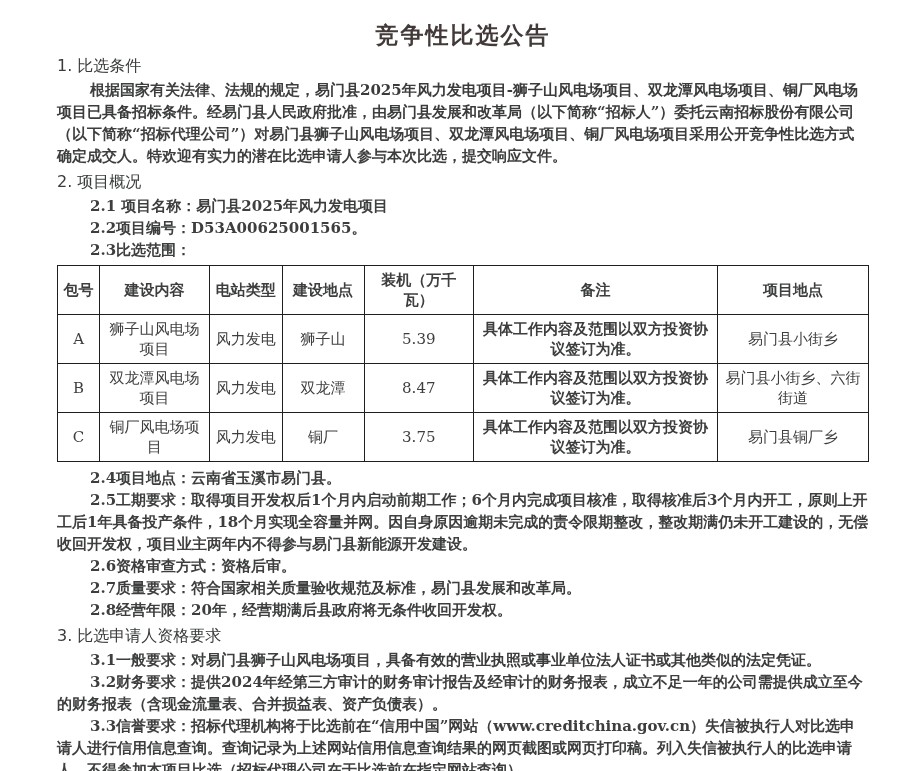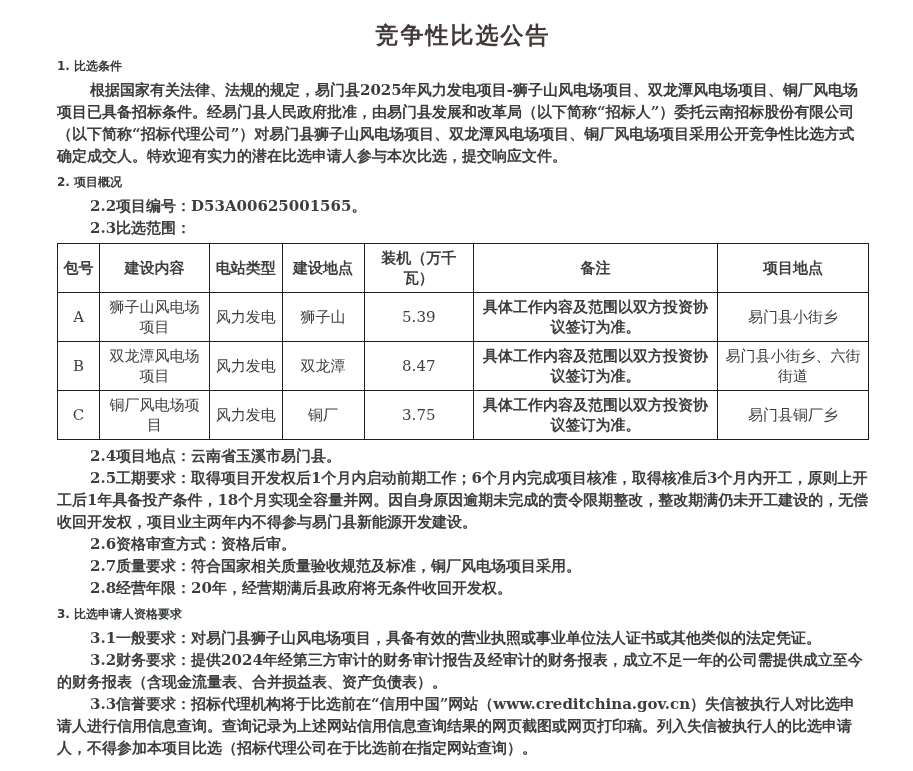--- a/index.html
+++ b/index.html
@@ -8,21 +8,21 @@
     font-family:"DejaVu Serif","Liberation Serif",serif;
     color:#3d3f3e;
   }
   .page{box-sizing:border-box;width:913px;padding:8px 44px 6px 57px;}
   .doc-title{
     text-align:center;font-size:23px;font-weight:bold;color:#423a38;
     letter-spacing:2px;margin:12px 0 0 0;
     font-family:"DejaVu Serif","Liberation Serif",serif;
   }
   .sec-heading{
-    font-size:12px;font-weight:bold;color:#373b3c;
+    font-size:16px;font-weight:normal;color:#373b3c;
     font-family:"DejaVu Sans","Liberation Sans",sans-serif;
     line-height:22px;margin:4px 0 2px 0;
   }
   .para{font-size:15px;line-height:22px;margin:0;text-indent:2.2em;font-weight:bold;}
   .para b{color:#3a3c3b;}
   table.range-table{
     border-collapse:collapse;width:100%;table-layout:fixed;
     margin:4px 0 5px 0;
   }
   .range-table th,.range-table td{
@@ -39,20 +39,21 @@
 <div class="page">
 
   <h1 class="doc-title">竞争性比选公告</h1>
 
   <div class="sec-heading">1. 比选条件</div>
 
   <p class="para"><span>根据国家有关法律、法规的规定，</span><b>易门县2025年风力发电项目-狮子山风电场项目、双龙潭风电场项目、铜厂风电场项目已具备招标条件</b><span>。经易门县人民政府批准，由</span><b>易门县发展和改革局</b><span>（以下简称“招标人”）委托</span><b>云南招标股份有限公司</b><span>（以下简称“招标代理公司”）对易门县狮子山风电场项目、双龙潭风电场项目、铜厂风电场项目采用</span><b>公开竞争性比选</b><span>方式确定成交人。特欢迎有实力的潜在比选申请人参与本次比选，提交响应文件。</span></p>
 
   <div class="sec-heading">2. 项目概况</div>
 
+  <p class="para">2.1 项目名称：易门县2025年风力发电项目</p>
   <p class="para">2.2项目编号：D53A00625001565。</p>
   <p class="para">2.3比选范围：</p>
 
   <table class="range-table">
     <colgroup>
       <col style="width:5.2%">
         <col style="width:13.5%">
         <col style="width:9.0%">
         <col style="width:10.1%">
         <col style="width:13.5%">
@@ -97,21 +98,21 @@
         <td>3.75</td>
         <td class="remark">具体工作内容及范围以双方投资协议签订为准。</td>
         <td>易门县铜厂乡</td>
       </tr>
     </tbody>
   </table>
 
   <p class="para">2.4项目地点：云南省玉溪市易门县。</p>
   <p class="para">2.5工期要求：取得项目开发权后1个月内启动前期工作；6个月内完成项目核准，取得核准后3个月内开工，原则上开工后1年具备投产条件，18个月实现全容量并网。因自身原因逾期未完成的责令限期整改，整改期满仍未开工建设的，无偿收回开发权，项目业主两年内不得参与易门县新能源开发建设。</p>
   <p class="para">2.6资格审查方式：资格后审。</p>
-  <p class="para">2.7质量要求：符合国家相关质量验收规范及标准，铜厂风电场项目采用。</p>
+  <p class="para">2.7质量要求：符合国家相关质量验收规范及标准，易门县发展和改革局。</p>
   <p class="para">2.8经营年限：20年，经营期满后县政府将无条件收回开发权。</p>
 
   <div class="sec-heading">3. 比选申请人资格要求</div>
 
   <p class="para"><span>3.1一般要求：对易门县狮子山风电场项目，具备</span><b>有效的营业执照或事业单位法人证书或其他类似的法定凭证</b><span>。</span></p>
   <p class="para">3.2财务要求：提供2024年经第三方审计的财务审计报告及经审计的财务报表，成立不足一年的公司需提供成立至今的财务报表（含现金流量表、合并损益表、资产负债表）。</p>
   <p class="para">3.3信誉要求：招标代理机构将于比选前在“信用中国”网站（www.creditchina.gov.cn）失信被执行人对比选申请人进行信用信息查询。查询记录为上述网站信用信息查询结果的网页截图或网页打印稿。列入失信被执行人的比选申请人，不得参加本项目比选（招标代理公司在于比选前在指定网站查询）。</p>
 
 </div>
 

